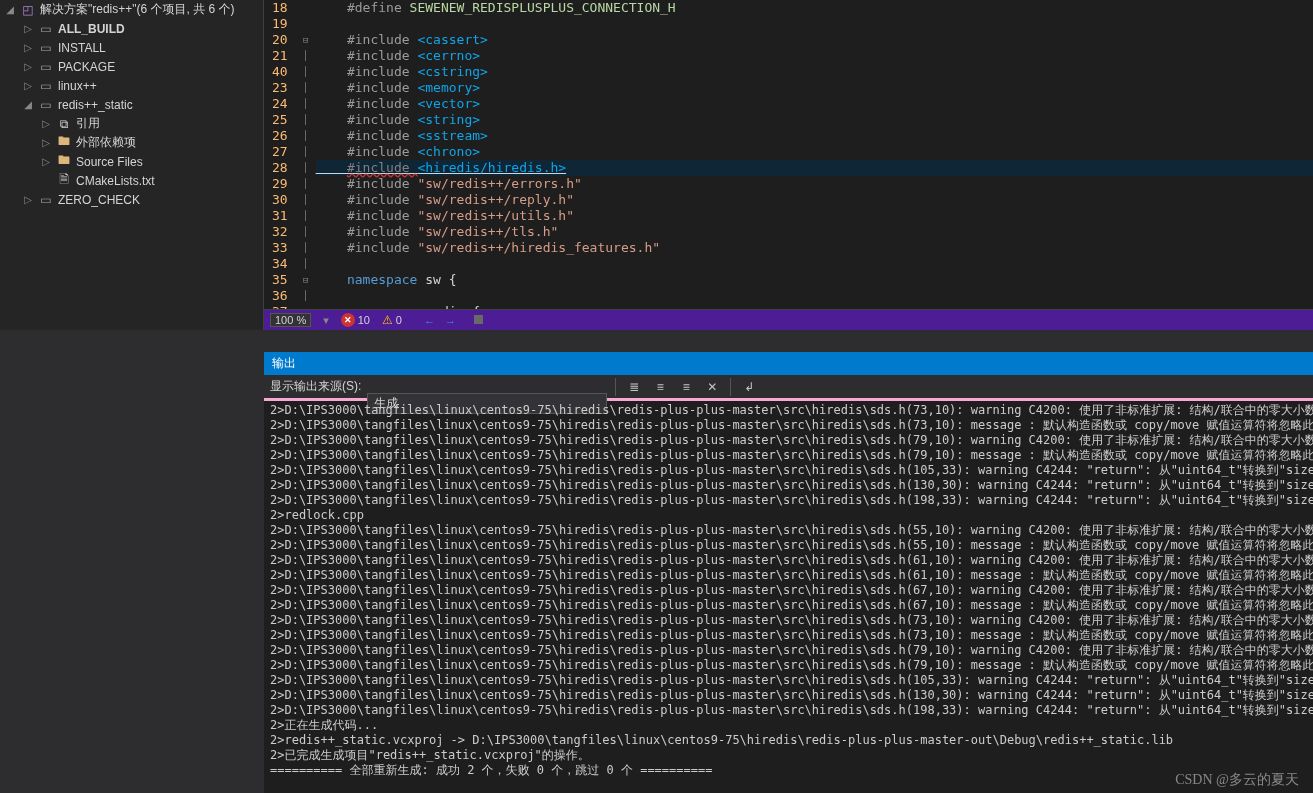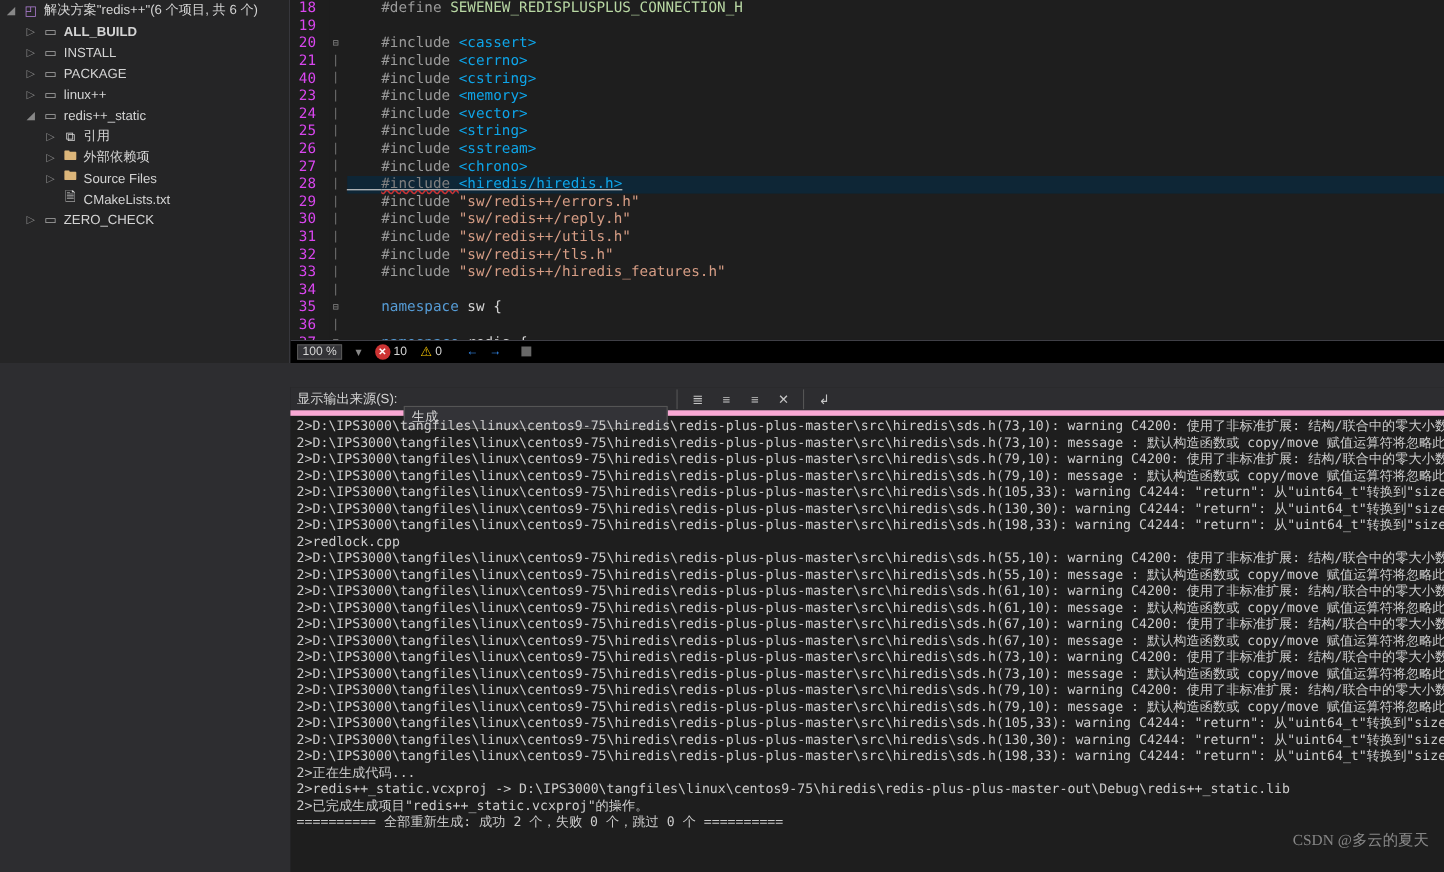--- a/index.html
+++ b/index.html
@@ -14,52 +14,52 @@
 .indent-1 { padding-left: 22px; }
 .indent-2 { padding-left: 40px; }
 .icon-solution { color: #b180d7; }
 .icon-proj { color: #a9a9a9; }
 .icon-ref { color: #d4d4d4; }
 .icon-folder { color: #dcb67a; }
 .icon-file { color: #d4d4d4; }
 
 .editor-area { flex: 1; background: #1e1e1e; display: flex; flex-direction: column; overflow: hidden; }
 .code-view { flex: 1; display: flex; font-family: Consolas, monospace; font-size: 13px; overflow: auto; }
-.line-numbers { background: #1e1e1e; color: #d946ef; text-align: center; padding: 0 12px 0 8px; user-select: none; line-height: 16px; }
+.line-numbers { background: #1e1e1e; color: #fdba74; text-align: center; padding: 0 12px 0 8px; user-select: none; line-height: 16px; }
 .line-numbers div { height: 16px; }
 .code-content { flex: 1; line-height: 16px; white-space: pre; padding-left: 4px; }
 .code-content div { height: 16px; }
 .fold-col { width: 12px; color: #888; line-height: 16px; }
 .fold-col div { height: 16px; text-align: center; font-size: 9px; }
 .kw { color: #569cd6; }
 .str { color: #0ea5e9; }
 .str2 { color: #d69d85; }
 .pp { color: #9b9b9b; }
 .pp2 { color: #808080; }
 .id { color: #b8d7a3; }
 .hl-line { background: #0e2636; text-decoration: underline; }
 
-.status-bar { height: 21px; background: #000000; display: flex; align-items: center; padding: 0 6px; gap: 12px; font-size: 11px; border-top: 1px solid #3f3f46; }
+.status-bar { height: 21px; background: #4c1d95; display: flex; align-items: center; padding: 0 6px; gap: 12px; font-size: 11px; border-top: 1px solid #3f3f46; }
 .zoom-combo { background: #333337; border: 1px solid #555; padding: 0 4px; }
 .err-count { display: flex; align-items: center; gap: 3px; }
 .err-circle { width: 14px; height: 14px; border-radius: 50%; background: #cc3333; color: #fff; display: inline-flex; align-items: center; justify-content: center; font-size: 9px; font-weight: bold; }
 .warn-tri { color: #ffcc00; font-size: 12px; }
 .nav-arrows { display: flex; gap: 10px; color: #3794ff; margin-left: 10px; }
 .scroll-track { flex: 1; height: 10px; margin-left: 6px; position: relative; }
 .scroll-track::before { content:''; position:absolute; left:0; width:9px; height:9px; background:#686868; }
 
 .output-panel { position: absolute; top: 352px; left: 264px; right: 0; bottom: 0; background: #1e1e1e; display: flex; flex-direction: column; }
 .output-title { background: #007acc; color: #fff; padding: 3px 8px; font-size: 12px; }
-.output-toolbar { height: 26px; background: #2d2d30; display: flex; align-items: center; padding: 0 6px; gap: 6px; border-bottom: 5px solid #f9a8d4; }
+.output-toolbar { height: 26px; background: #2d2d30; display: flex; align-items: center; padding: 0 6px; gap: 6px; border-bottom: 3px solid #f9a8d4; }
 .output-combo { background: #333337; border: 1px solid #555; padding: 1px 18px 1px 6px; min-width: 240px; margin-top: 34px; }
 .tb-sep { width: 1px; height: 18px; background: #555; margin: 0 2px; }
 .tb-btn { width: 20px; height: 20px; display: flex; align-items: center; justify-content: center; color: #c5c5c5; }
 .output-content { flex: 1; font-family: NSimSun, SimSun, Consolas, monospace; font-size: 12px; line-height: 15px; white-space: pre; overflow: auto; padding: 2px 6px; color: #cccccc; }
 
-.watermark { position: absolute; right: 14px; bottom: 20px; color: rgba(220,220,220,0.55); font-size: 14px; font-family: "Microsoft YaHei"; pointer-events: none; }
+.watermark { position: absolute; right: 14px; bottom: 4px; color: rgba(220,220,220,0.55); font-size: 14px; font-family: "Microsoft YaHei"; pointer-events: none; }
 </style>
 </head>
 <body>
 
 <div class="main-container">
   <div class="solution-explorer">
     <div class="tree-node">
       <span class="tree-expand">◢</span>
       <span class="tree-icon icon-solution">◰</span>
       <span class="tree-label">解决方案"redis++"(6 个项目, 共 6 个)</span>
@@ -180,20 +180,21 @@
       <span class="nav-arrows">
         <span>←</span>
         <span>→</span>
       </span>
       <div class="scroll-track"></div>
     </div>
   </div>
 </div>
 
 <div class="output-panel">
+  <div class="output-title">输出</div>
   <div class="output-toolbar">
     <span>显示输出来源(S):</span>
     <span class="output-combo">生成</span>
     <span class="tb-sep"></span>
     <span class="tb-btn">≣</span>
     <span class="tb-btn">≡</span>
     <span class="tb-btn">≡</span>
     <span class="tb-btn">✕</span>
     <span class="tb-sep"></span>
     <span class="tb-btn">↲</span>

